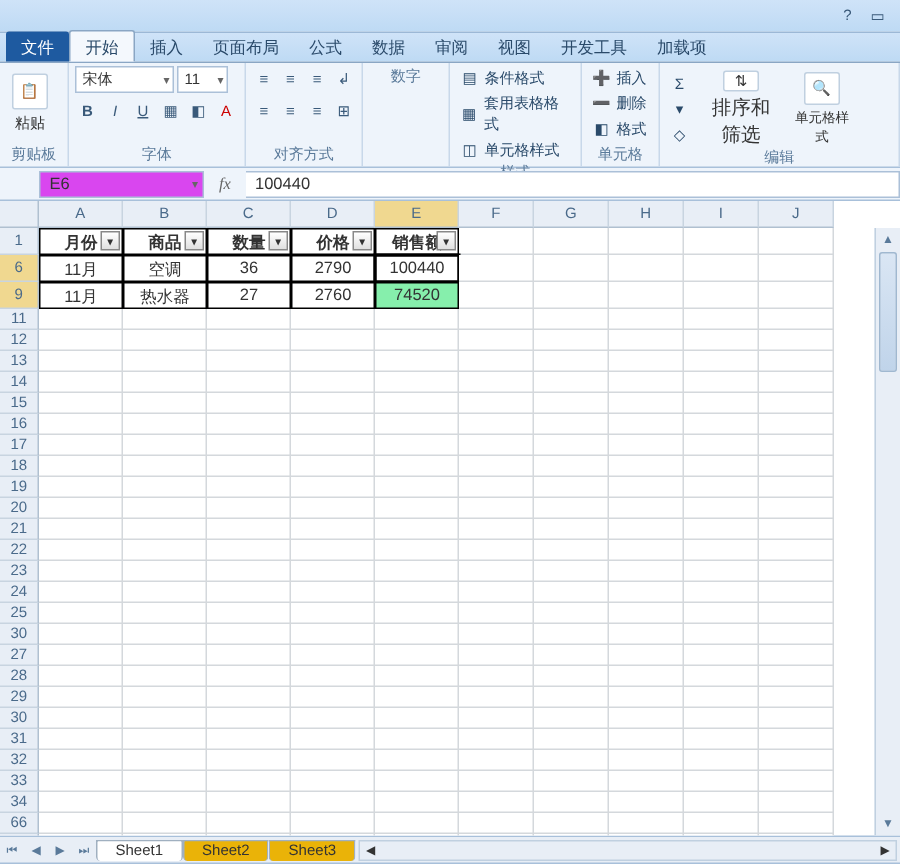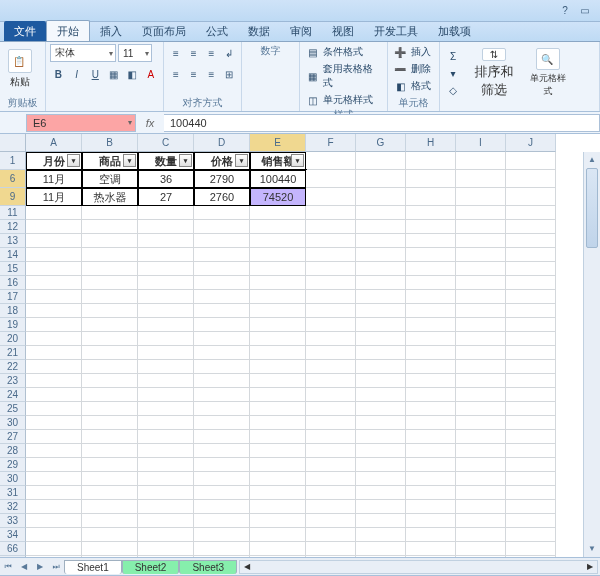--- a/index.html
+++ b/index.html
@@ -26,55 +26,55 @@
   .ctrl-row { display:flex; gap:2px; margin-bottom:2px;}
   .combo { height:18px; border:1px solid #abc0d8; background:#fff; display:flex; align-items:center; padding:0 14px 0 4px; position:relative; font-size:10px;}
   .combo::after { content:"▾"; position:absolute; right:2px; font-size:8px; color:#666;}
   .ico-btn { width:18px; height:18px; border:1px solid transparent; display:inline-flex; align-items:center; justify-content:center; cursor:pointer; font-size:10px; color:#3a5a7a;}
   .vstack { display:flex; flex-direction:column; gap:1px;}
   .ribbon-item { display:flex; align-items:center; gap:3px; cursor:pointer; padding:1px 2px; font-size:10px; color:#2a4a6a;}
   .ribbon-item .ic { width:14px; height:14px; display:inline-flex; align-items:center; justify-content:center; font-size:10px;}
 
   
   .fbar { height:22px; background:#eef4fb; border-bottom:1px solid #a8c0da; display:flex; align-items:center;}
-  .namebox { width:110px; height:18px; margin-left:26px; border:1px solid #abc0d8; background:#fca5a5; display:flex; align-items:center; padding:0 16px 0 6px; position:relative; font-size:11px;}
+  .namebox { width:110px; height:18px; margin-left:26px; border:1px solid #abc0d8; background:#d946ef; display:flex; align-items:center; padding:0 16px 0 6px; position:relative; font-size:11px;}
   .namebox::after{content:"▾"; position:absolute; right:3px; font-size:8px; color:#666;}
-  .fx { width:20px; text-align:center; font-style:italic; color:#666; margin:0 4px;}
+  .fx { width:20px; text-align:center; font-style:italic; color:#666; margin:0 4px;font-family:Liberation Serif, serif;}
   .formula-input { flex:1; height:18px; border:1px solid #abc0d8; border-left:none; background:#fff; padding:0 6px; display:flex; align-items:center; font-size:11px;}
   
   
   .sheet-wrap { position:relative; height:424px; overflow:hidden; border-bottom:1px solid #a8c0da;}
   .corner { position:absolute; top:0; left:0; width:26px; height:18px; background:#e8eef6; border-right:1px solid #b0c0d0; border-bottom:1px solid #b0c0d0;}
   .col-headers { position:absolute; top:0; left:26px; right:0; height:18px; display:flex;}
   .ch { height:18px; background:#e8eef6; border-right:1px solid #c8d4e0; border-bottom:1px solid #b0c0d0; text-align:center; font-size:10px; line-height:18px; color:#4a6a8a;}
   .ch.sel { background:#f0d890; }
   .row-headers { position:absolute; top:18px; left:0; width:26px;}
   .rh { width:26px; height:14px; background:#e8eef6; border-bottom:1px solid #c8d4e0; border-right:1px solid #b0c0d0; text-align:center; font-size:10px; line-height:14px; color:#4a6a8a;}
   .rh.sel { background:#f0d890; }
   .rh.data { height:18px; line-height:18px;}
   .grid { position:absolute; top:18px; left:26px; right:0; bottom:0;}
   .row { display:flex; height:14px;}
   .row.data { height:18px;}
   .cell { border-right:1px solid #d4d8dc; border-bottom:1px solid #d4d8dc; background:#fff; text-align:center; font-size:11px; display:flex; align-items:center; justify-content:center; position:relative;}
   .cell.hdr { font-weight:bold; border:1px solid #000; border-top:1px solid #000;}
   .cell.bord { border:1px solid #000;}
-  .cell.sel { background:#c4b5fd;text-align:right; }
+  .cell.sel { background:#86efac;text-align:right; }
   .cell.active { background:#fff; outline:2px solid #000; outline-offset:-1px;}
   .filter-arrow { position:absolute; right:1px; top:1px; width:13px; height:13px; border:1px solid #888; background:linear-gradient(#fff,#e0e0e0); font-size:7px; display:flex; align-items:center; justify-content:center;}
   
   .vscroll { position:absolute; top:18px; right:0; width:17px; bottom:0; background:#e8eef6; border-left:1px solid #c0d0e0;}
   .vscroll .thumb { position:absolute; top:16px; left:2px; right:2px; height:80px; background:linear-gradient(#dae6f4,#c0d4ea); border:1px solid #a0b8d0; border-radius:2px;}
   .vscroll .arr { position:absolute; left:0; right:0; height:16px; text-align:center; font-size:8px; line-height:16px; color:#5a7a9a;}
   
   
   .sheet-tabs { height:18px; background:#e8eef6; display:flex; align-items:center; border-bottom:1px solid #a8c0da;}
   .st-nav { display:flex;}
   .st-nav span{ width:16px; text-align:center; font-size:8px; color:#5a7a9a; cursor:pointer;}
   .st { padding:1px 12px; font-size:10px; background:#fff; border:1px solid #a0b0c0; border-bottom:none; margin-top:1px; cursor:pointer; border-radius:0 0 3px 3px;}
-  .st.inactive { background:#86efac; }
+  .st.inactive { background:#eab308; }
   .hscroll { flex:1; height:14px; margin:0 2px; background:#e8eef6; border:1px solid #c0d0e0; position:relative;}
   .hscroll .harr { position:absolute; width:14px; top:0; bottom:0; text-align:center; font-size:8px; line-height:12px;}
 
   .colA{width:56px}.colB{width:56px}.colC{width:56px}.colD{width:56px}.colE{width:56px}
   .colF,.colG,.colH,.colI,.colJ{width:50px}
 </style>
 </head>
 <body>
 
 <div class="titlebar">
@@ -123,20 +123,21 @@
         <span class="ico-btn">
             <u>U</u>
           </span>
         <span class="ico-btn">▦</span>
         <span class="ico-btn">◧</span>
         <span class="ico-btn">
             <span style="color:#c00">A</span>
           </span>
       </div>
     </div>
+    <div class="group-label">字体</div>
   </div>
   <div class="group" style="width:78px">
     <div class="vstack">
       <div class="ctrl-row">
         <span class="ico-btn">≡</span>
         <span class="ico-btn">≡</span>
         <span class="ico-btn">≡</span>
         <span class="ico-btn">↲</span>
       </div>
       <div class="ctrl-row">
@@ -200,20 +201,21 @@
       </div>
       <div class="big-btn" style="width:44px">
         <div class="ico">⇅</div>
         <span style="font-size:13px;text-align:center">排序和筛选</span>
       </div>
       <div class="big-btn" style="width:44px">
         <div class="ico">🔍</div>
         <span style="font-size:9px;text-align:center">单元格样式</span>
       </div>
     </div>
+    <div class="group-label">编辑</div>
   </div>
 </div>
 
 <div class="fbar">
   <div class="namebox">E6</div>
   <div class="fx">fx</div>
   <div class="formula-input">100440</div>
 </div>
 
 <div class="sheet-wrap">

